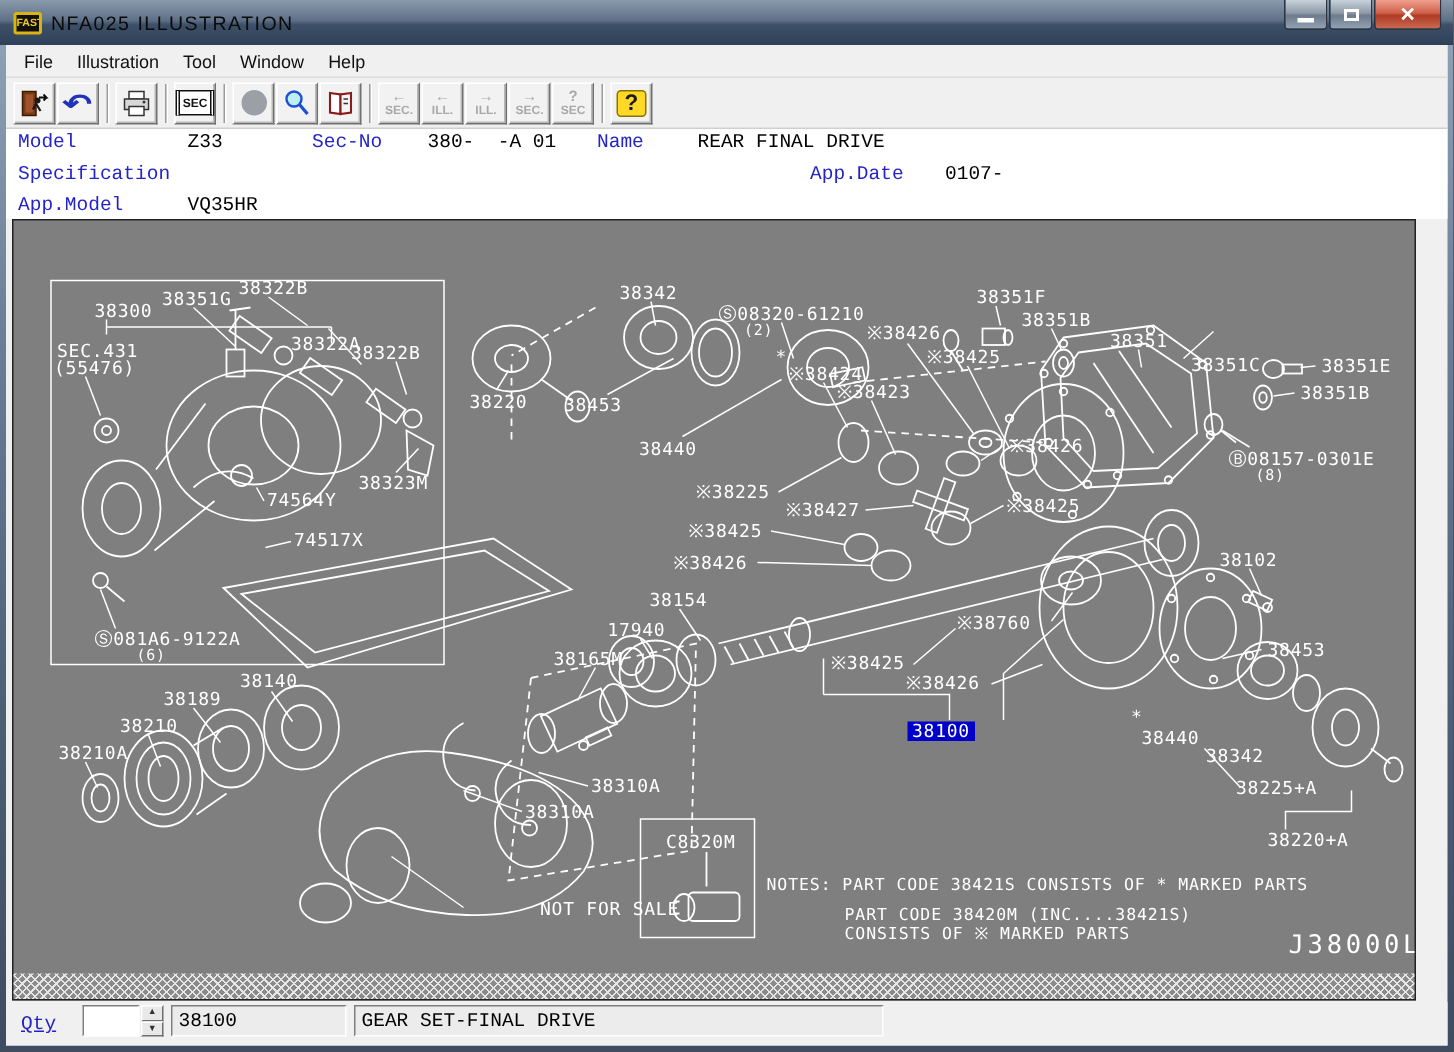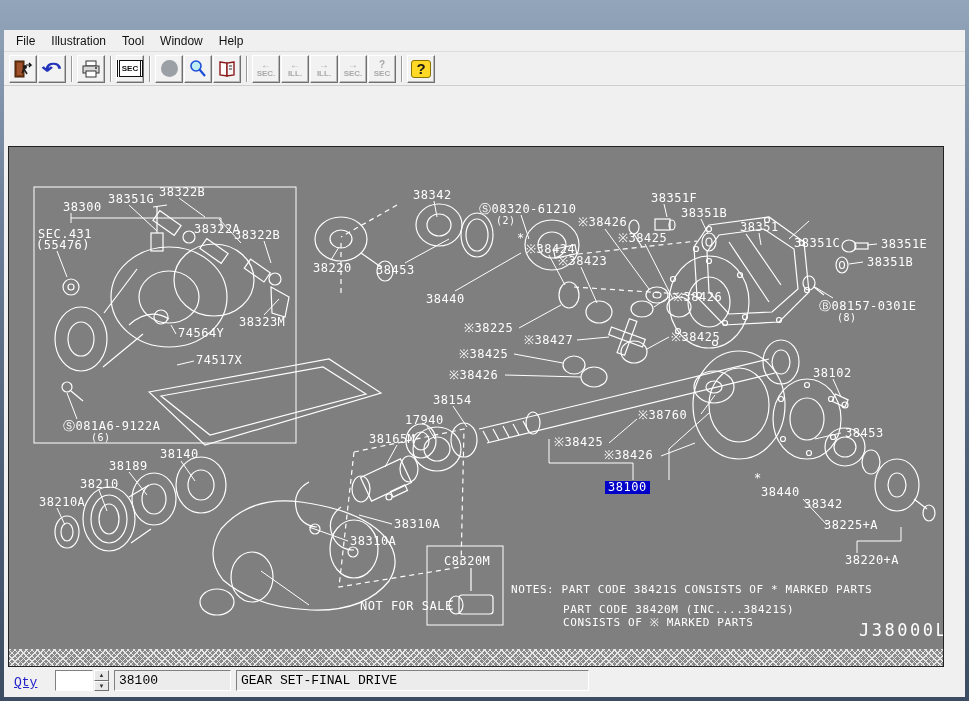--- a/index.html
+++ b/index.html
@@ -72,20 +72,35 @@
   .spinbtn{flex:1;background:#e8e8e8;border:1px solid;border-color:#fff #707070 #707070 #fff;
     font-size:6px;line-height:8px;text-align:center;color:#333;padding:0;}
   .ro-field{position:absolute;top:2px;height:21px;background:#ececec;
     border:1px solid;border-color:#808080 #fff #fff #808080;
     font-size:13px;color:#000;padding:2px 4px;white-space:pre;overflow:hidden;}
 </style>
 </head>
 <body>
 
 <div class="frame">
+  <div class="titlebar">
+    <div class="app-icon">FAST</div>
+    <div class="title-text">NFA025 ILLUSTRATION</div>
+    <div class="winbtns">
+      <div class="winbtn">
+          <div class="glyph-min"></div>
+        </div>
+      <div class="winbtn">
+          <div class="glyph-max"></div>
+        </div>
+      <div class="winbtn close">
+          <div class="glyph-x">✕</div>
+        </div>
+    </div>
+  </div>
 
   <div class="client">
     <div class="menubar" id="menubar">
         <span class="menu-item">File</span>
         <span class="menu-item">Illustration</span>
         <span class="menu-item">Tool</span>
         <span class="menu-item">Window</span>
         <span class="menu-item">Help</span>
       </div>
 
@@ -153,20 +168,33 @@
       <div class="tbtn disabled">
         <span class="nav-arrow">?</span>
         <span class="nav-label">SEC</span>
       </div>
       <div class="tsep"></div>
       <div class="tbtn">
           <span class="help-glyph">?</span>
         </div>
     </div>
 
+    <div class="infopanel">
+      <span class="ilabel" style="left:8px;top:1px">Model</span>
+      <span class="ival" style="left:121px;top:1px">Z33</span>
+      <span class="ilabel" style="left:204px;top:1px">Sec-No</span>
+      <span class="ival" style="left:281px;top:1px">380-  -A 01</span>
+      <span class="ilabel" style="left:394px;top:1px">Name</span>
+      <span class="ival" style="left:461px;top:1px">REAR FINAL DRIVE</span>
+      <span class="ilabel" style="left:8px;top:22px">Specification</span>
+      <span class="ilabel" style="left:536px;top:22px">App.Date</span>
+      <span class="ival" style="left:626px;top:22px">0107-</span>
+      <span class="ilabel" style="left:8px;top:43px">App.Model</span>
+      <span class="ival" style="left:121px;top:43px">VQ35HR</span>
+    </div>
 
     <div class="canvas" id="canvas">
       <svg width="936" height="521" viewBox="0 0 936 521">
         <g stroke="#fff" stroke-width="1.2" fill="none">
 
           <rect x="25" y="40" width="262" height="256" stroke-width="1"></rect>
 
           <circle cx="62" cy="140" r="8"></circle>
             <circle cx="62" cy="140" r="3"></circle>
           <ellipse cx="160" cy="150" rx="58" ry="50"></ellipse>

